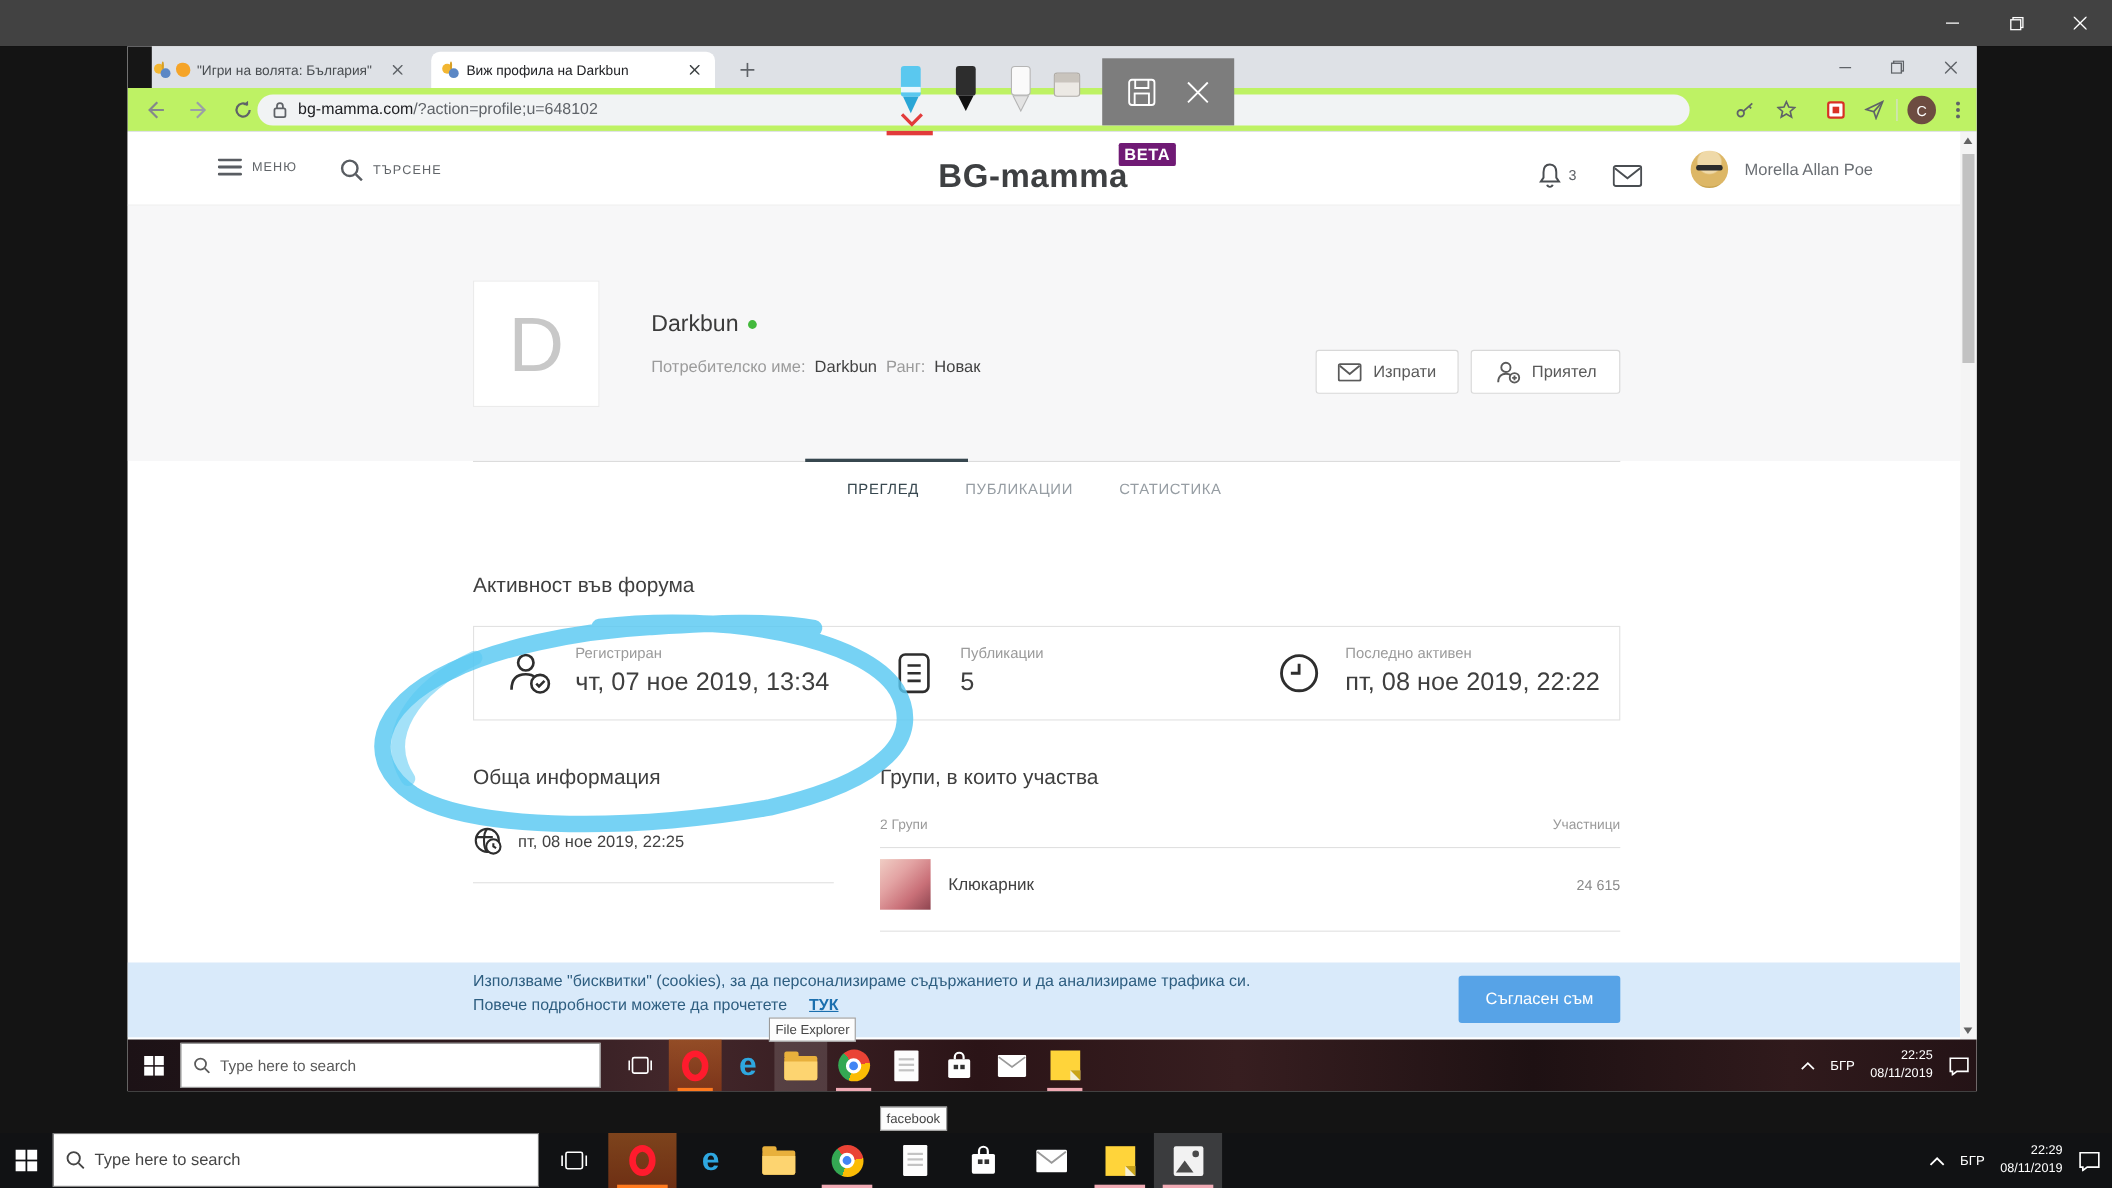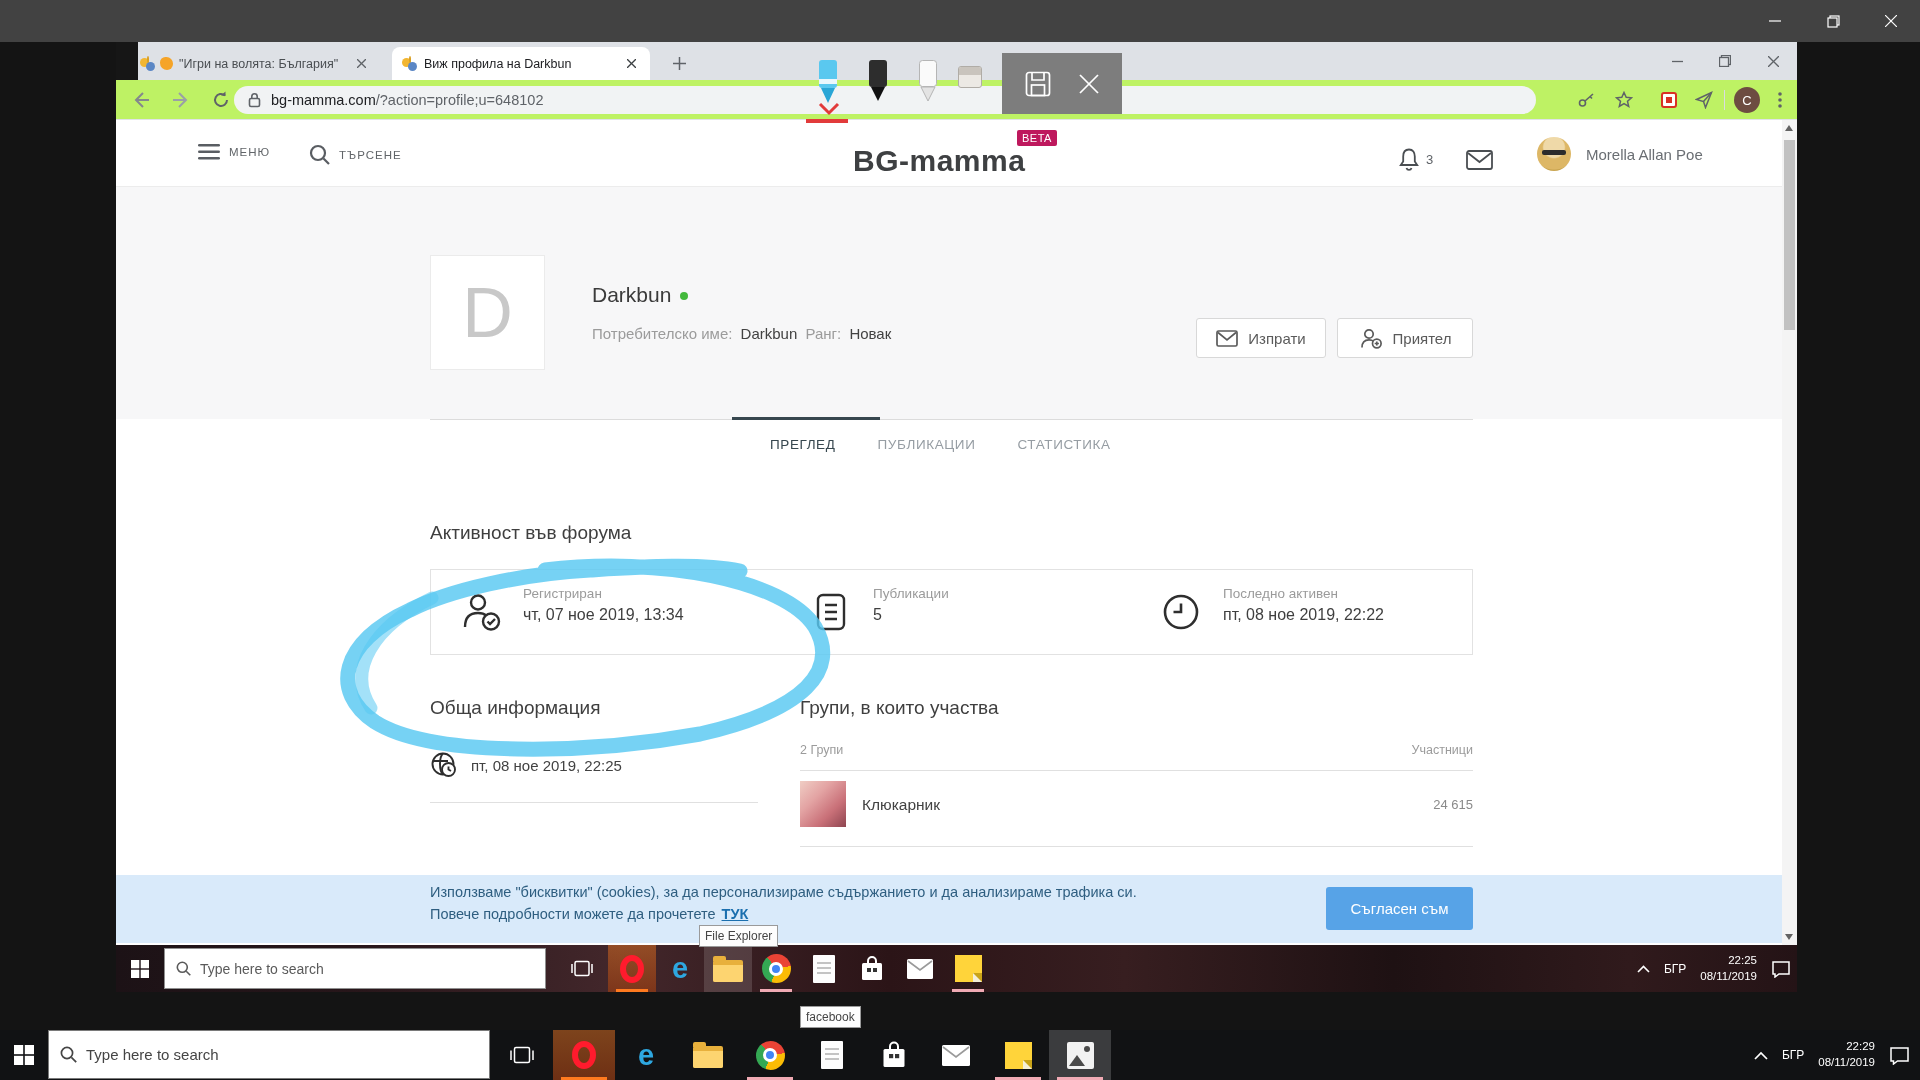--- a/index.html
+++ b/index.html
@@ -48,21 +48,21 @@
   #ic-dots { left:1652px; }
 
   
   #page { position:absolute; left:0; top:78px; width:1666px; height:825px; background:#fff; }
 
   
   #site-header { position:absolute; left:0; top:0; width:1666px; height:67px; background:#fff; border-bottom:1px solid #ececec; }
   .hdr-item { position:absolute; display:flex; align-items:center; gap:9px; color:#616569; font-size:11.5px; letter-spacing:1px; top:24px; }
   #menu-item { left:82px; } #searchlbl-item { left:193px; }
   #logo { position:absolute; left:737px; top:24px; width:210px; text-align:left; font-size:30px; font-weight:800; color:#3e4042; letter-spacing:.5px; }
-  #beta { position:absolute; left:901px; top:10px; background:#be185d; color:#fff; font-size:11px; font-weight:normal; padding:2px 5px; border-radius:2px; letter-spacing:.5px; }
+  #beta { position:absolute; left:901px; top:10px; background:#701a75; color:#fff; font-size:15px; font-weight:bold; padding:2px 5px; border-radius:2px; letter-spacing:.5px; }
   #bell-wrap { position:absolute; left:1281px; top:27px; display:flex; align-items:flex-start; gap:5px; }
   #bell-count { font-size:13px; color:#5f6368; margin-top:5px; }
   #envelope-wrap { position:absolute; left:1350px; top:30px; }
   #hdr-avatar { position:absolute; left:1421px; top:17px; width:34px; height:34px; border-radius:50%; overflow:hidden;
     background:radial-gradient(circle at 50% 30%, #efd9a8 0 35%, #ddb766 40% 75%, #c9a44f 78% 100%); }
   #hdr-avatar::after { content:""; position:absolute; left:5px; top:13px; width:24px; height:5px; background:#2c2c2c; border-radius:2px; }
   #hdr-username { position:absolute; left:1470px; top:26px; font-size:15px; color:#6a6e73; }
 
   
   #zone { position:absolute; left:0; top:67px; width:1666px; height:232px; background:#f7f7f8; }
@@ -82,39 +82,39 @@
   .stab { color:#969da3; } .stab.active { color:#37474f; font-weight:500; }
 
   
   .h2 { position:absolute; font-size:19px; color:#3f3f3f; font-weight:500; }
   #h-activity { left:314px; top:402px; }
   #stats-card { position:absolute; left:314px; top:449px; width:1043px; height:86px; background:#fff; border:1px solid #e2e2e2; }
   .stat { position:absolute; top:0; width:340px; height:84px; }
   #stat-0 { left:28px; } #stat-1 { left:378px; } #stat-2 { left:728px; }
   .stat svg { position:absolute; left:0; top:20px; }
   .s-label { position:absolute; left:64px; top:16px; font-size:13.5px; color:#9b9b9b; }
-  .s-value { position:absolute; left:64px; top:36px; font-size:16px; color:#3f3f3f; }
+  .s-value { position:absolute; left:64px; top:36px; font-size:23px; color:#3f3f3f; }
   #h-general { left:314px; top:577px; }
   #gen-row { position:absolute; left:314px; top:631px; display:flex; align-items:center; gap:13px; font-size:15px; color:#424242; }
   .hr { position:absolute; height:1px; background:#e0e0e0; }
   #hr-left { left:314px; top:682px; width:328px; }
   #h-groups { left:684px; top:577px; }
   #g-count-label { position:absolute; left:684px; top:623px; font-size:12.5px; color:#9b9b9b; }
   #g-members-label { position:absolute; left:1217px; top:623px; width:140px; text-align:right; font-size:12.5px; color:#9b9b9b; }
   #hr-g1 { left:684px; top:650px; width:673px; }
   #g-avatar { position:absolute; left:684px; top:661px; width:46px; height:46px; background:linear-gradient(135deg,#f0cdc4 0%,#e3a3a3 35%,#c97078 68%,#8e4550 100%); }
   #g-name { position:absolute; left:746px; top:676px; font-size:15.5px; color:#424242; }
   #g-members { position:absolute; left:1217px; top:677px; width:140px; text-align:right; font-size:13px; color:#8a8a8a; }
   #hr-g2 { left:684px; top:726px; width:673px; }
 
   
   #cookie { position:absolute; left:0; top:755px; width:1666px; height:68px; background:#d9eafa; }
   #cookie-l1 { position:absolute; left:314px; top:9px; font-size:14.5px; color:#2e5e80; }
   #cookie-l2 { position:absolute; left:314px; top:31px; font-size:14.5px; color:#2e5e80; }
-  #cookie-link { color:#1b6fae; font-weight:bold; text-decoration:underline; margin-left:6px; }
+  #cookie-link { color:#1b6fae; font-weight:bold; text-decoration:underline; margin-left:20px; }
   #cookie-btn { position:absolute; left:1210px; top:12px; width:147px; height:43px; background:#57a3e7; border-radius:3px; color:#fff; font-size:15px; display:flex; align-items:center; justify-content:center; }
 
   
   #scrollbar { position:absolute; left:1666px; top:78px; width:15px; height:825px; background:#f4f4f4; }
   #sb-thumb { position:absolute; left:2px; top:20px; width:11px; height:190px; background:#c2c2c2; }
   .sb-arrow { position:absolute; left:3px; width:0; height:0; border-left:4.5px solid transparent; border-right:4.5px solid transparent; }
   #sb-up { top:5px; border-bottom:6px solid #636363; }
   #sb-down { bottom:5px; border-top:6px solid #636363; }
 
   

